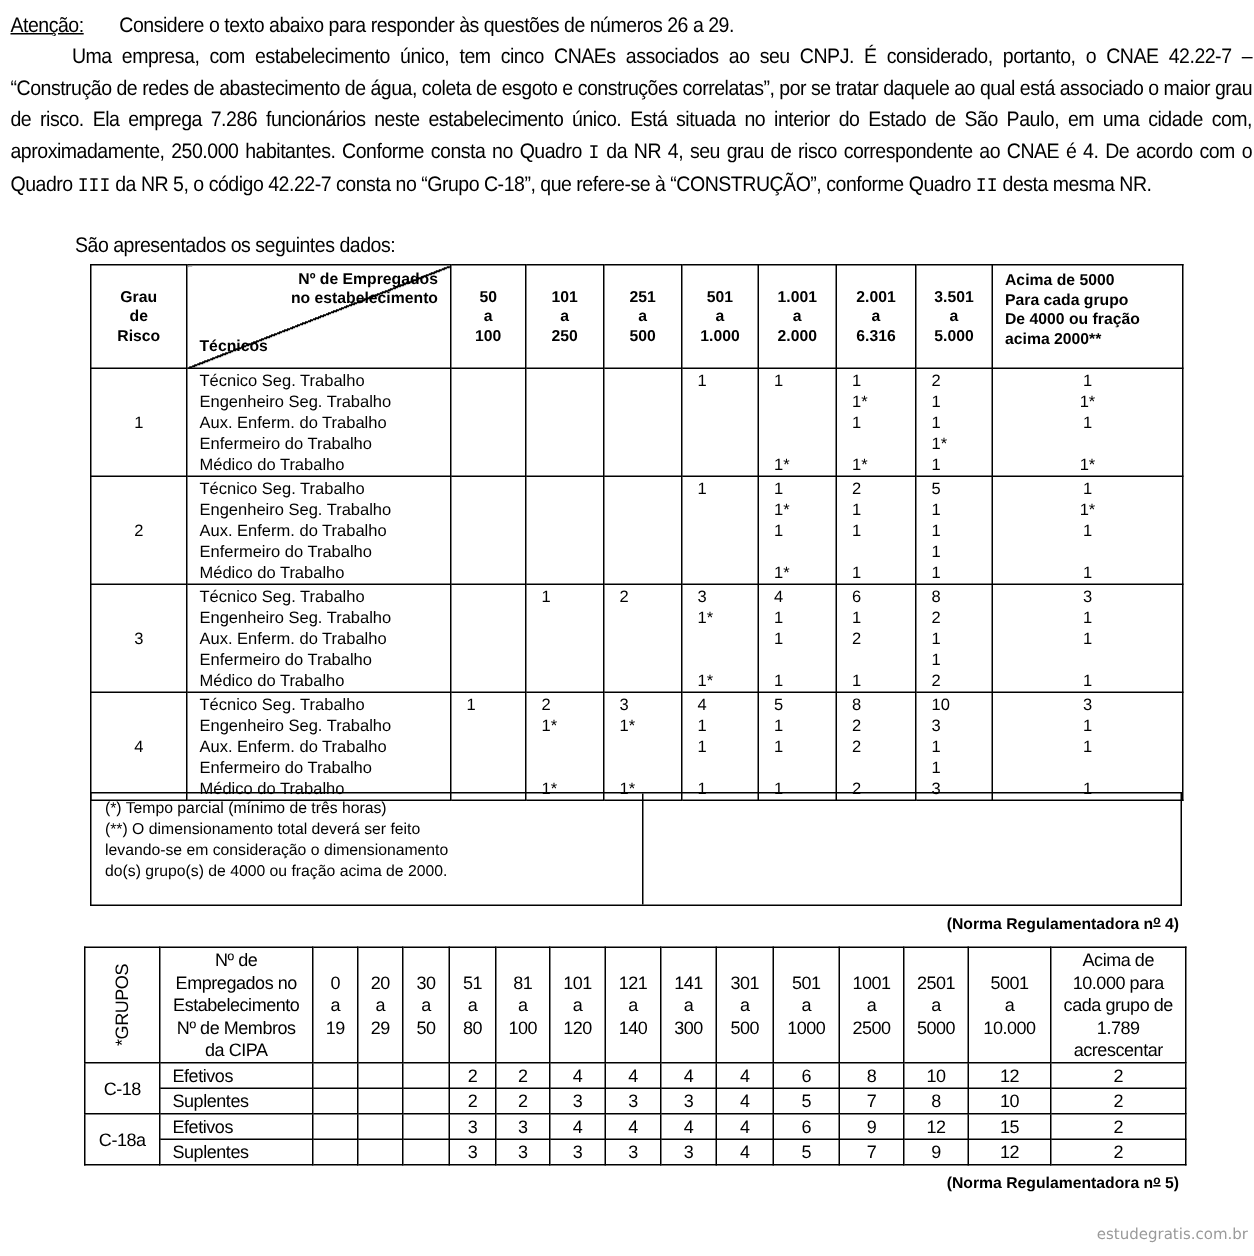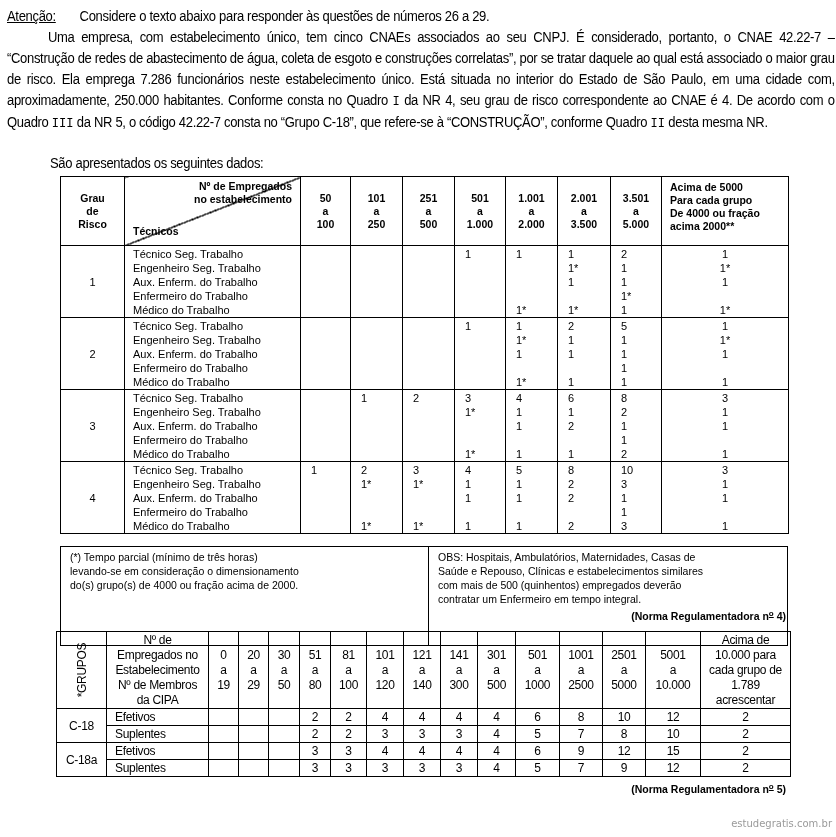--- a/index.html
+++ b/index.html
@@ -22,21 +22,21 @@
   #t1 .diag .top { position:absolute; right:8px; top:3px; text-align:right; line-height:13px; }
   #t1 .diag .bot { position:absolute; left:8px; bottom:7px; }
   #t1 .grau { text-align:center; vertical-align:middle !important; font-size:11px; }
   #t1 .row td { height:70px;margin-left:16px; }
   #t1 .lines { line-height:14px; padding-top:1px; padding-left:8px; font-size:11px; }
   #t1 .vals { line-height:14px; padding-top:1px; padding-left:10px; font-size:11px; }
   #t1 .vals.center { text-align:center; padding-left:0; }
   .vline { height:14px; white-space:nowrap; }
 
   
-  #notes { left:60px; top:546px; width:728px; height:100px; border:1px solid #000; box-sizing:border-box; font-size:10.5px; line-height:14px; }
+  #notes { left:60px; top:528px; width:728px; height:76px; border:1px solid #000; box-sizing:border-box; font-size:10.5px; line-height:14px; }
   #notes .left { position:absolute; left:0; top:0; width:368px; height:100%; border-right:1px solid #000; padding:3px 0 0 9px; box-sizing:border-box; }
   #notes .right { position:absolute; left:368px; top:0; right:0; height:100%; padding:3px 0 0 9px; box-sizing:border-box; }
 
   .source { font-size:10.5px; font-weight:bold; text-align:left; }
   #src1 { right:50px; top:610px; }
   #src2 { right:50px; top:783px; }
   sup { font-size:8px; vertical-align:top; position:relative; top:-1px; text-decoration:underline; }
 
   
   #t2 { left:56px; top:631px; border-collapse:collapse; font-size:12px; letter-spacing:-0.3px; }
@@ -110,21 +110,21 @@
           <div>1.000</div>
         </td>
         <td>
           <div>1.001</div>
           <div>a</div>
           <div>2.000</div>
         </td>
         <td>
           <div>2.001</div>
           <div>a</div>
-          <div>3.500</div>
+          <div>6.316</div>
         </td>
         <td>
           <div>3.501</div>
           <div>a</div>
           <div>5.000</div>
         </td>
         <td class="acima">
           <div>Acima de 5000</div>
           <div>Para cada grupo</div>
           <div>De 4000 ou fração</div>
@@ -396,28 +396,23 @@
           <div class="vline"></div>
           <div class="vline">1</div>
         </td>
       </tr>
     </tbody>
 </table>
 
 <div id="notes" class="abs">
   <div class="left" id="notes-left">
       <div>(*)  Tempo parcial (mínimo de três horas)</div>
+      <div>(**) O dimensionamento total deverá ser feito</div>
       <div>levando-se em consideração o dimensionamento</div>
       <div>do(s) grupo(s) de 4000 ou fração acima de 2000.</div>
-    </div>
-  <div class="right" id="notes-right">
-      <div>OBS: Hospitais, Ambulatórios, Maternidades, Casas de</div>
-      <div>Saúde e Repouso, Clínicas e estabelecimentos similares</div>
-      <div>com mais de 500 (quinhentos) empregados deverão</div>
-      <div>contratar um Enfermeiro em tempo integral.</div>
     </div>
 </div>
 
 <div id="src1" class="abs source"><span>(Norma Regulamentadora n</span><sup>o</sup><span> 4)</span></div>
 
 <table id="t2" class="abs">
   <colgroup>
     <col style="width:50px">
       <col style="width:102px">
     <col style="width:30px">

